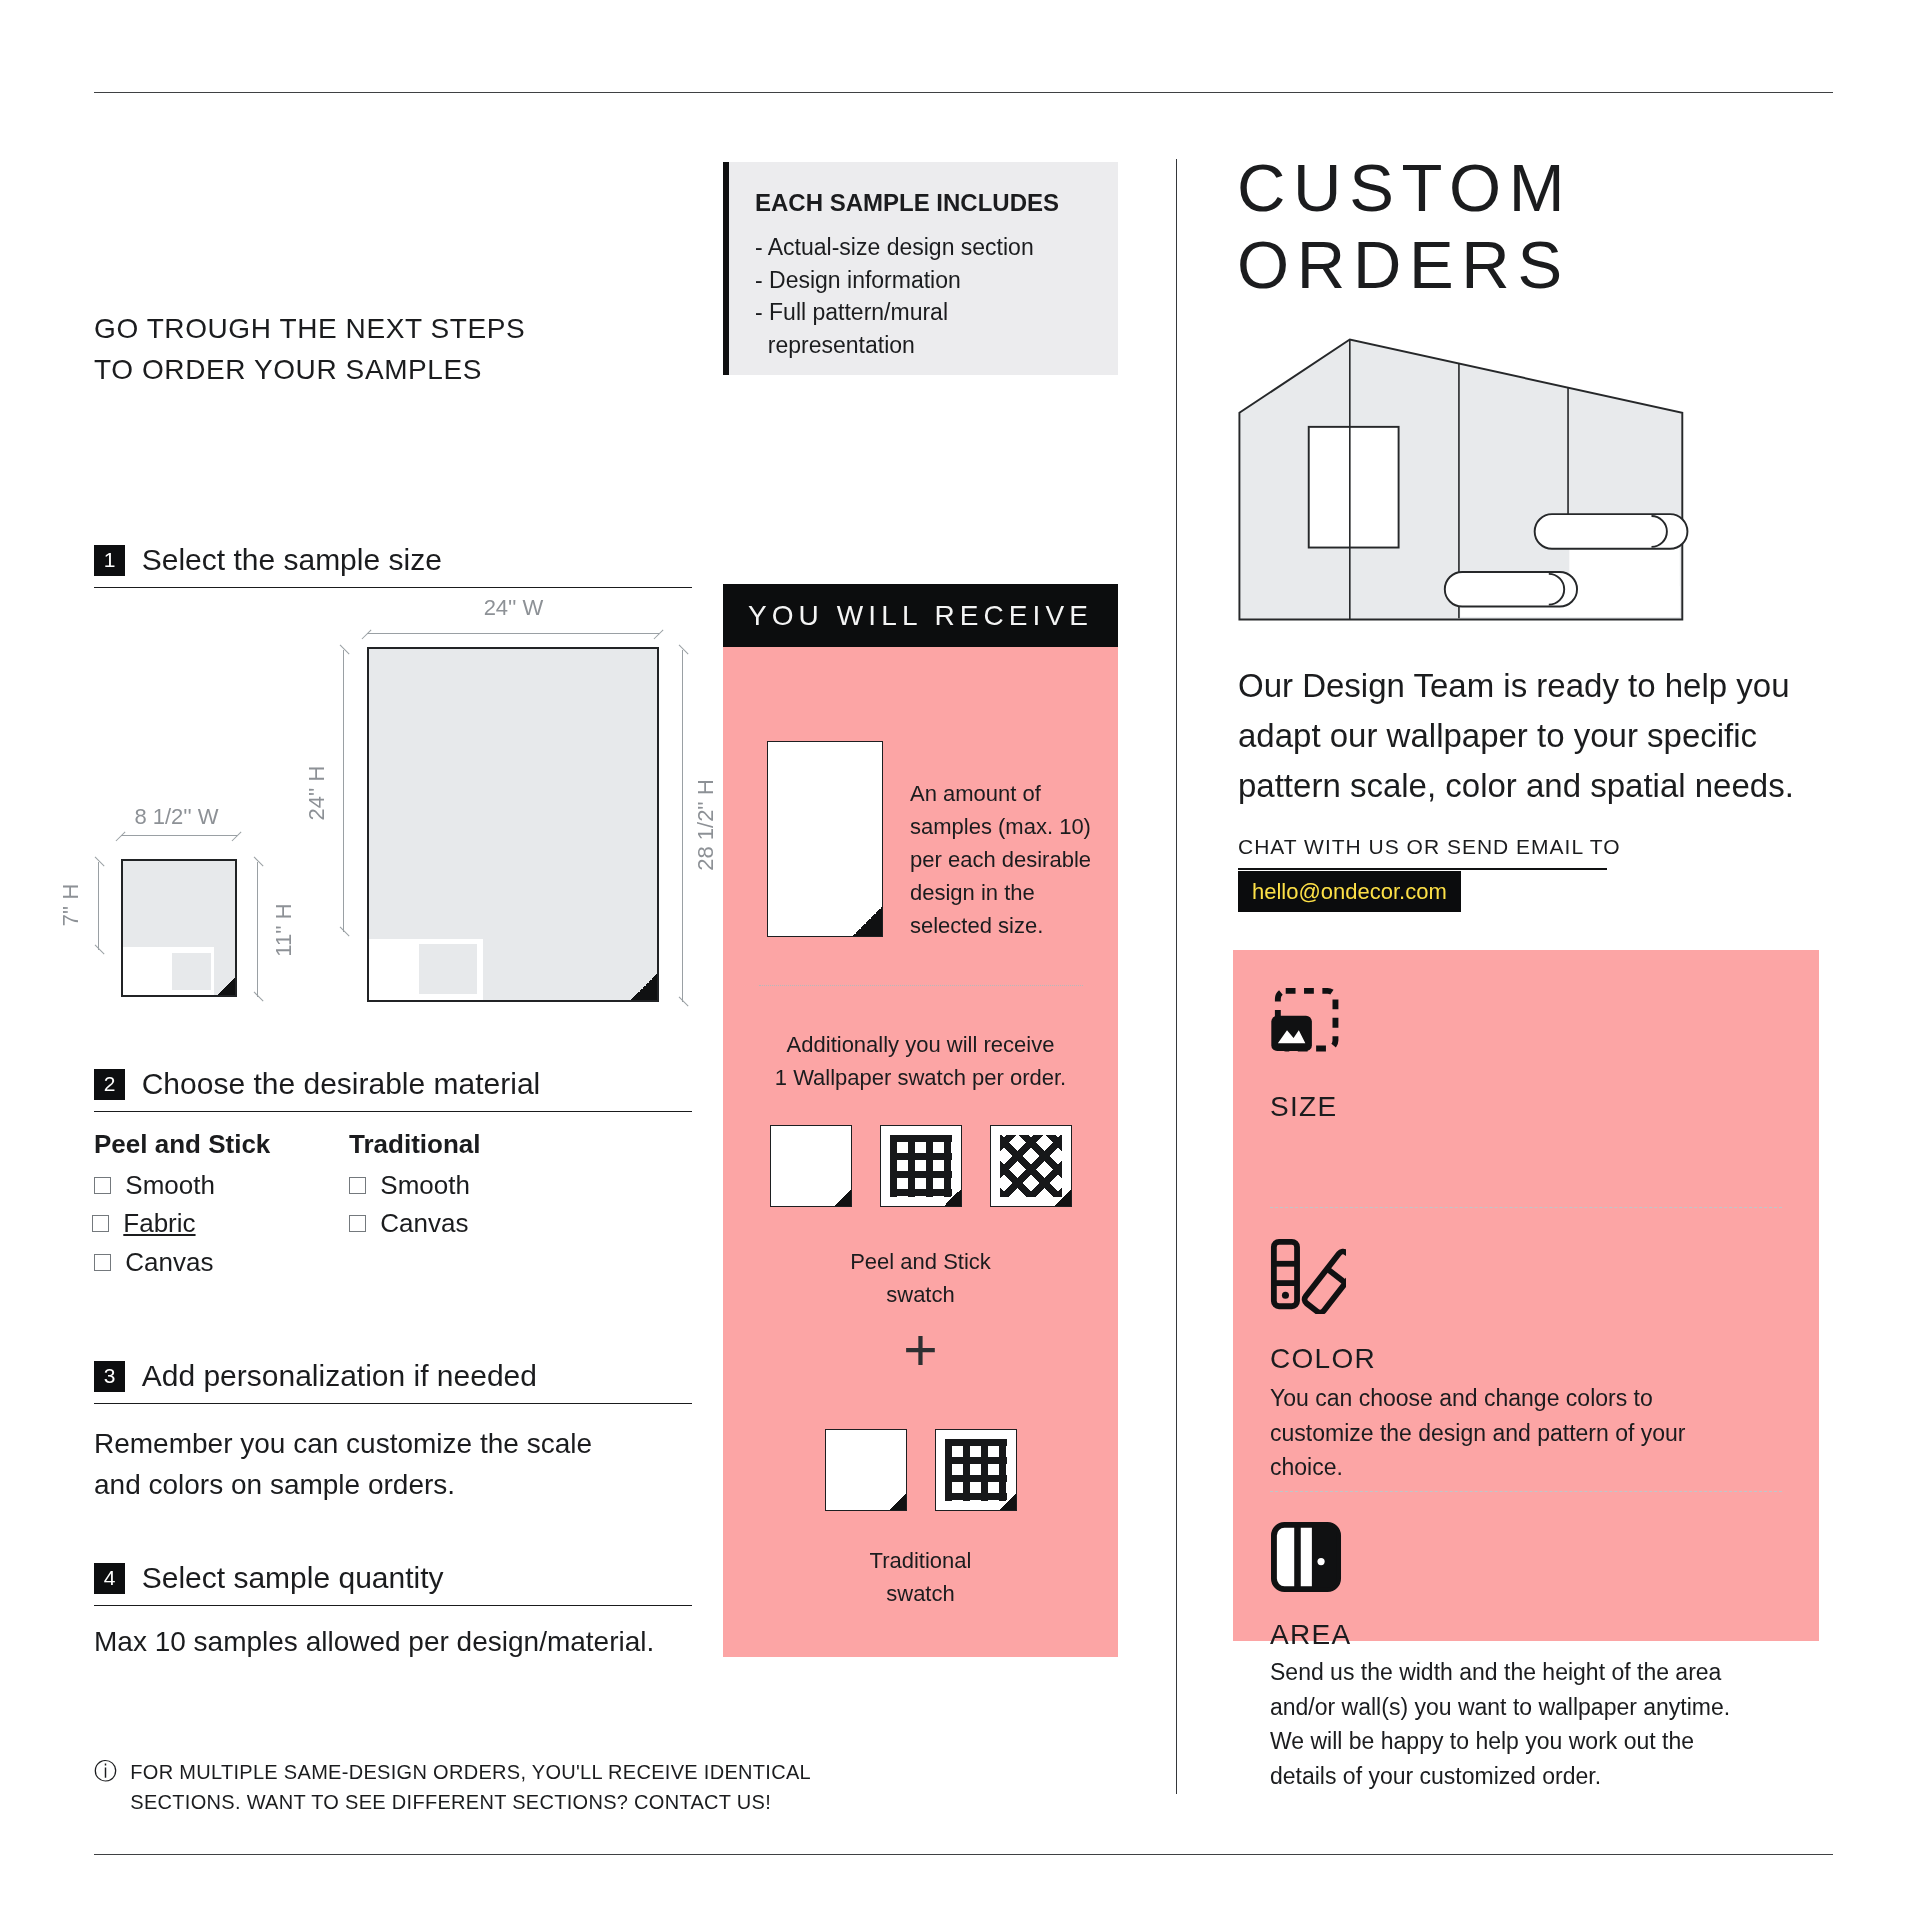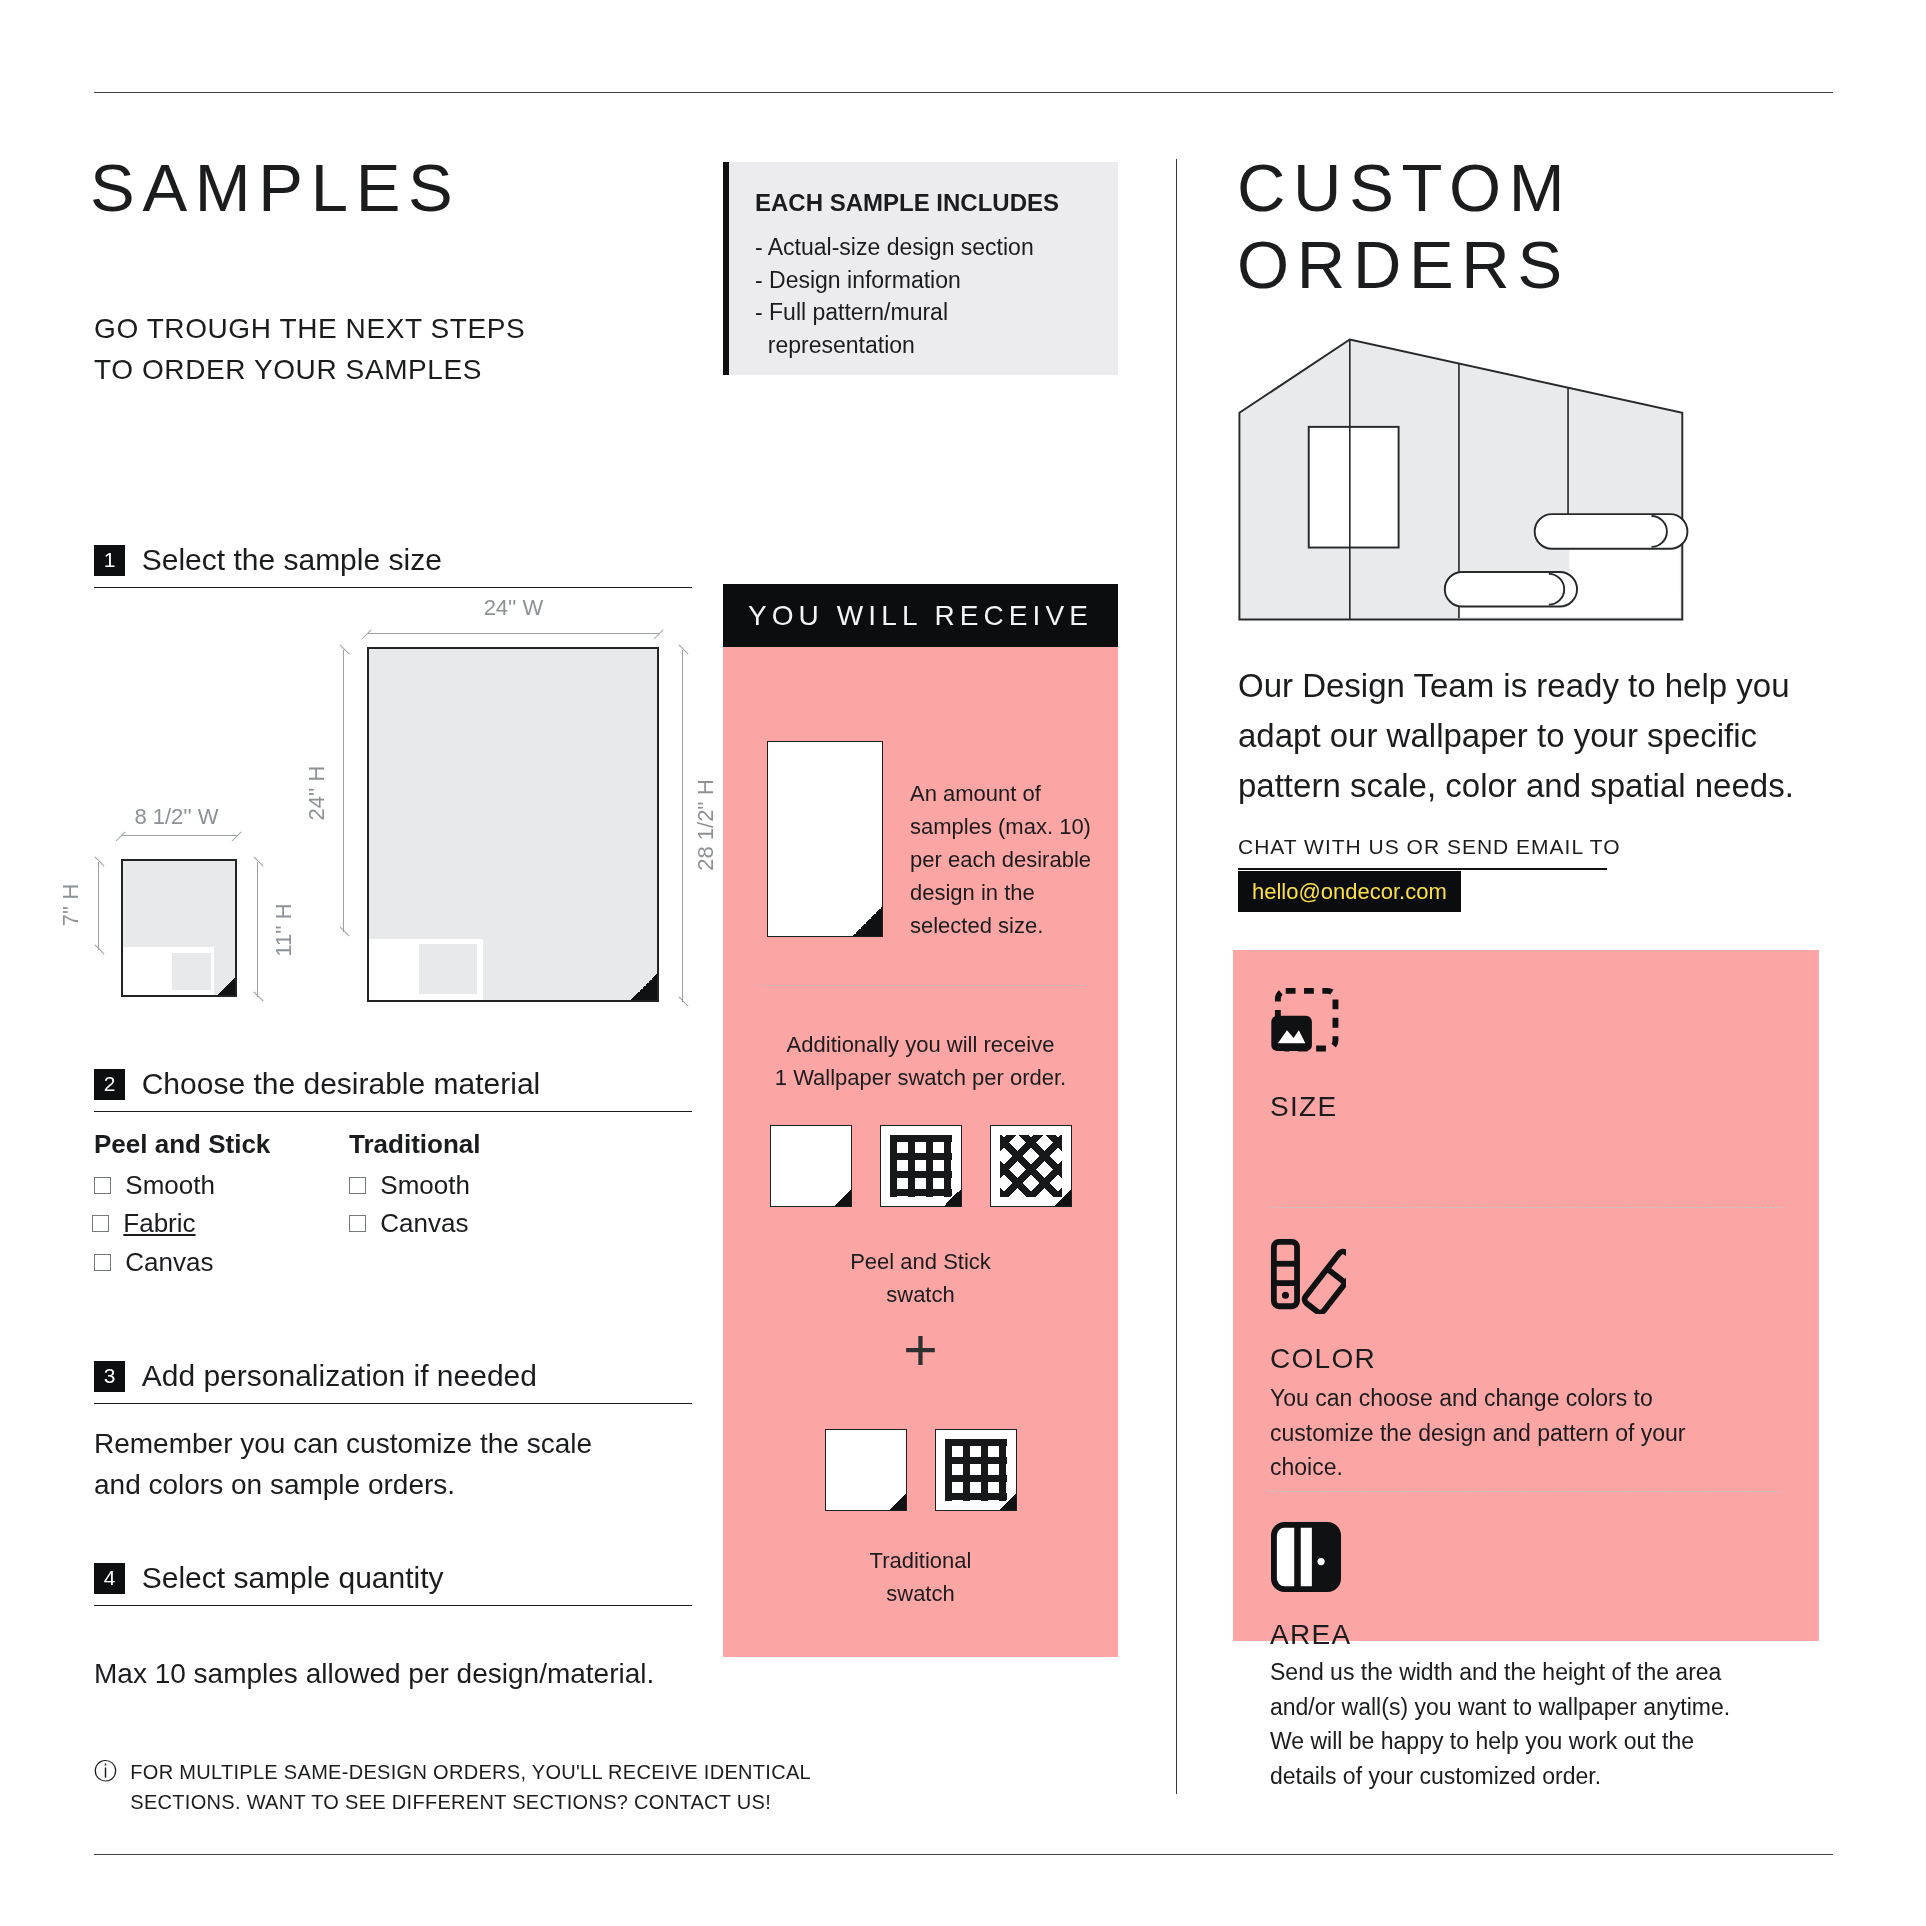--- a/index.html
+++ b/index.html
@@ -57,21 +57,20 @@
 </style>
 </head>
 <body>
 
 <div class="page">
 
   <div class="rule" style="top:92px;"></div>
   <div class="rule" style="top:1854px;"></div>
   <div class="vdiv"></div>
 
-  <div class="abs h1" style="left:90px;top:149px;">SAMPLES</div>
   <div class="abs intro pre" style="left:94px;top:309px;">GO TROUGH THE NEXT STEPS
 TO ORDER YOUR SAMPLES</div>
 
   <div class="abs includes" style="left:723px;top:162px;width:395px;height:213px;">
     <div class="includes-title">EACH SAMPLE INCLUDES</div>
     <div class="includes-item prew">- Actual-size design section</div>
     <div class="includes-item prew">- Design information</div>
     <div class="includes-item prew">- Full pattern/mural
   representation</div>
   </div>
@@ -154,21 +153,21 @@
     <span class="step-num">3</span>
     <span class="step-title">Add personalization if needed</span>
   </div>
   <div class="abs intro pre" style="left:94px;top:1424px;letter-spacing:0;">Remember you can customize the scale
 and colors on sample orders.</div>
 
   <div class="abs step-header" style="left:94px;top:1561px;width:598px;">
     <span class="step-num">4</span>
     <span class="step-title">Select sample quantity</span>
   </div>
-  <div class="abs intro pre" style="left:94px;top:1622px;letter-spacing:0;margin-top:32px;">Max 10 samples allowed per design/material.</div>
+  <div class="abs intro pre" style="left:94px;top:1622px;letter-spacing:0;">Max 10 samples allowed per design/material.</div>
 
   <div class="abs note" style="left:94px;top:1757px;width:803px;">
     <span class="ico">ⓘ</span>
     <span class="pre">FOR MULTIPLE SAME-DESIGN ORDERS, YOU'LL RECEIVE IDENTICAL
 SECTIONS. WANT TO SEE DIFFERENT SECTIONS? CONTACT US!</span>
   </div>
 
   <div class="panel" style="left:723px;top:584px;width:395px;height:1073px;">
     <div class="panel-head">YOU WILL RECEIVE</div>
 

